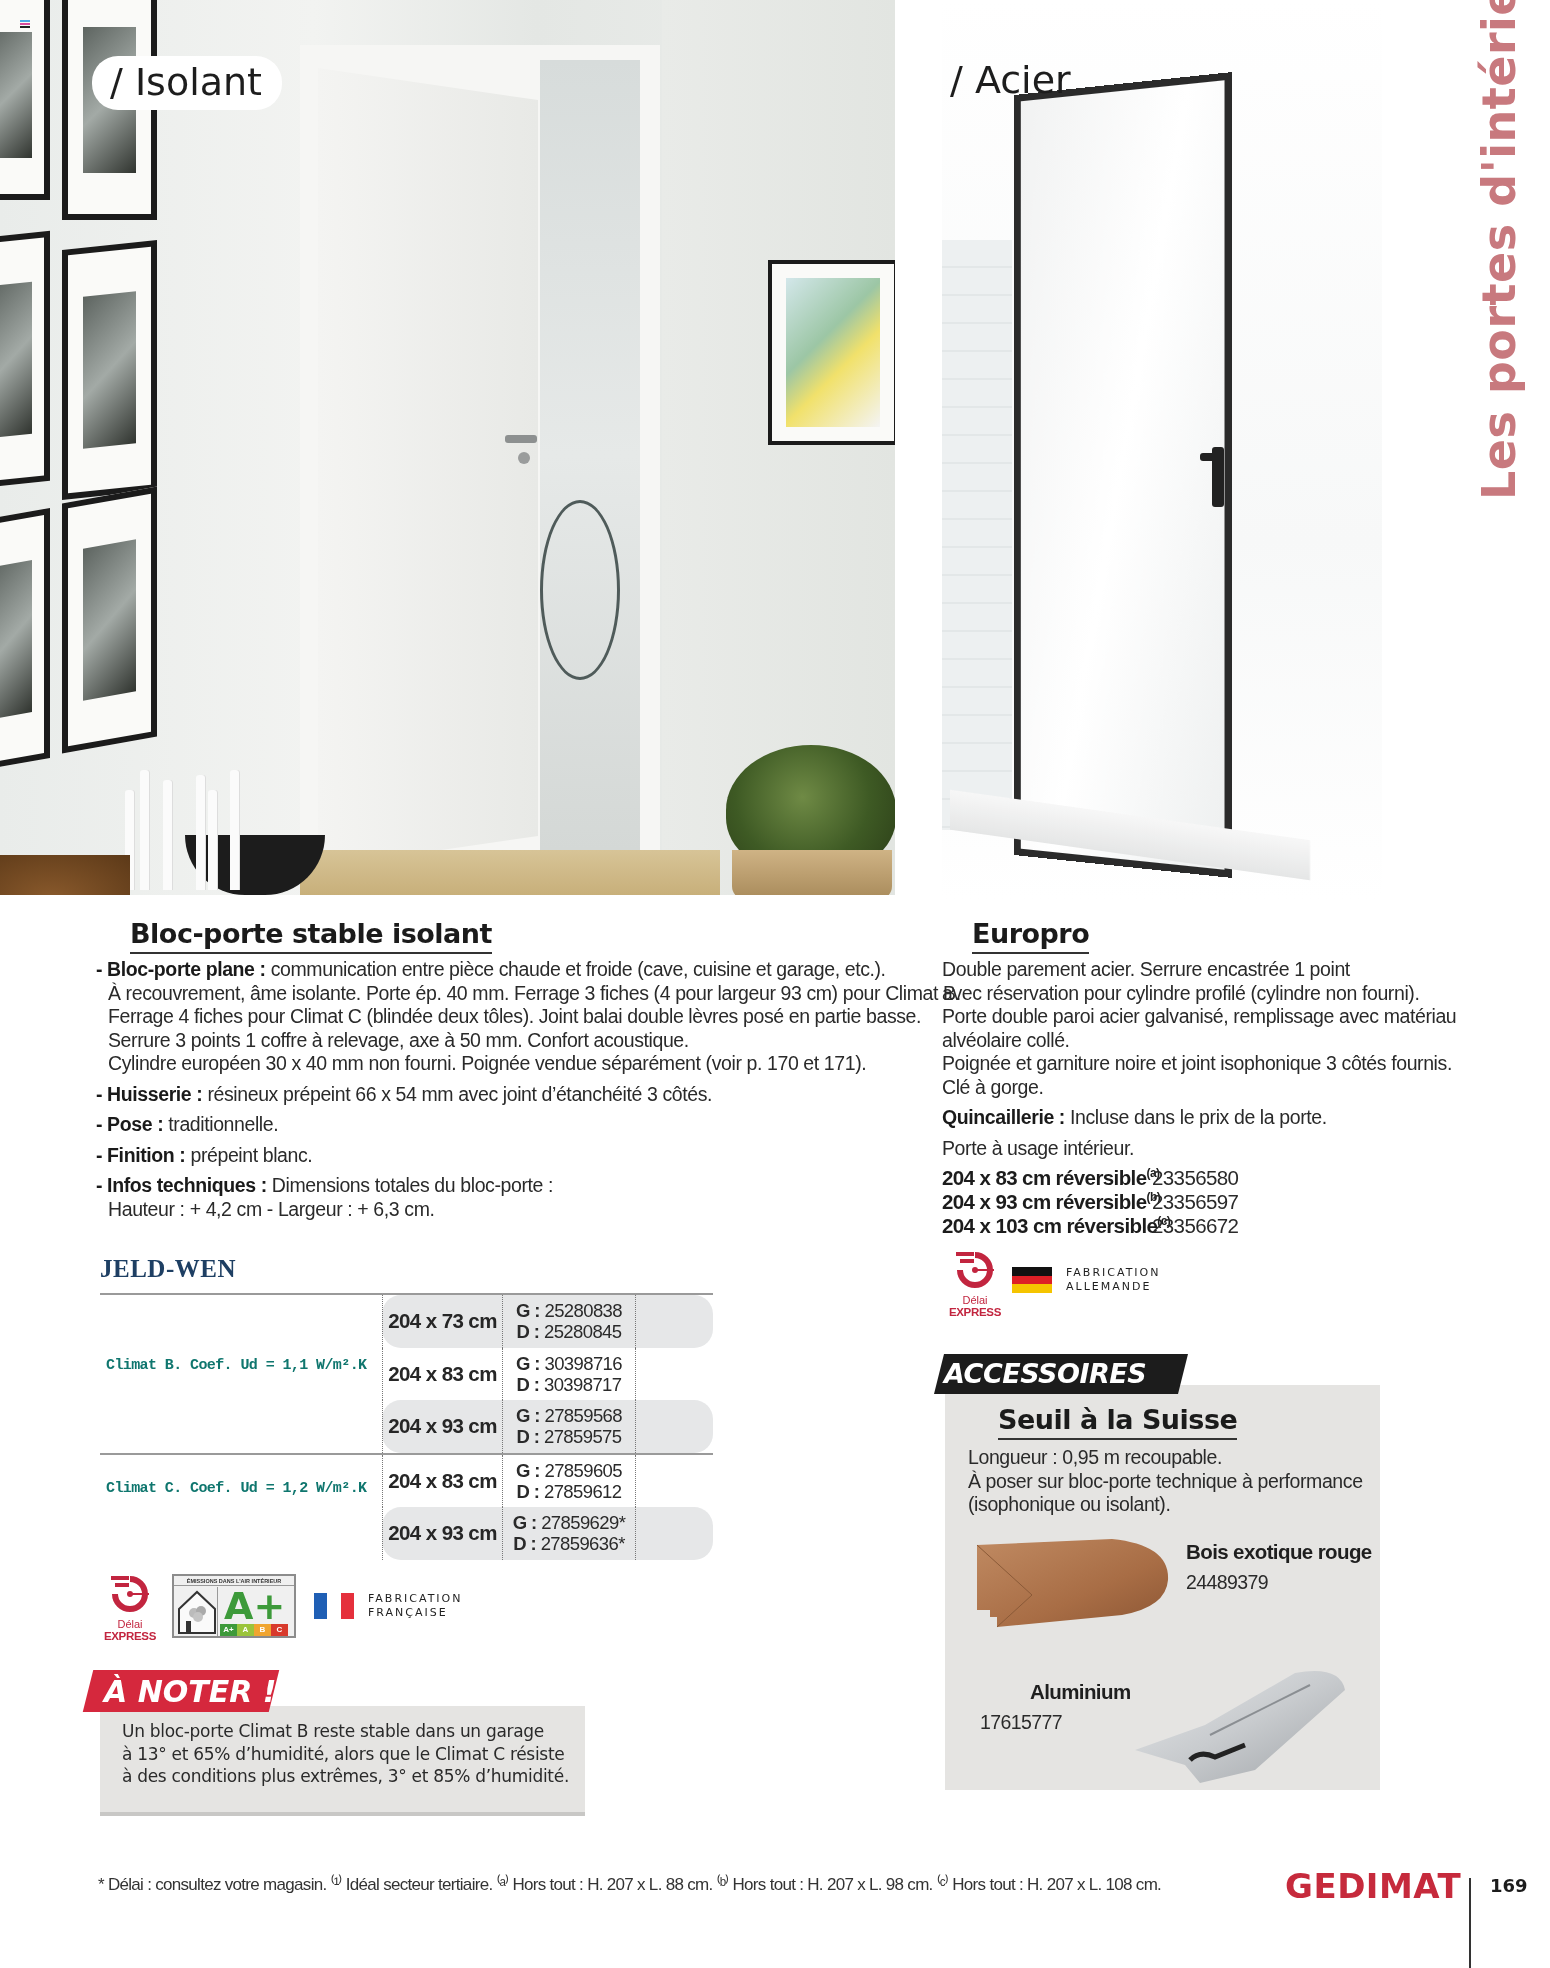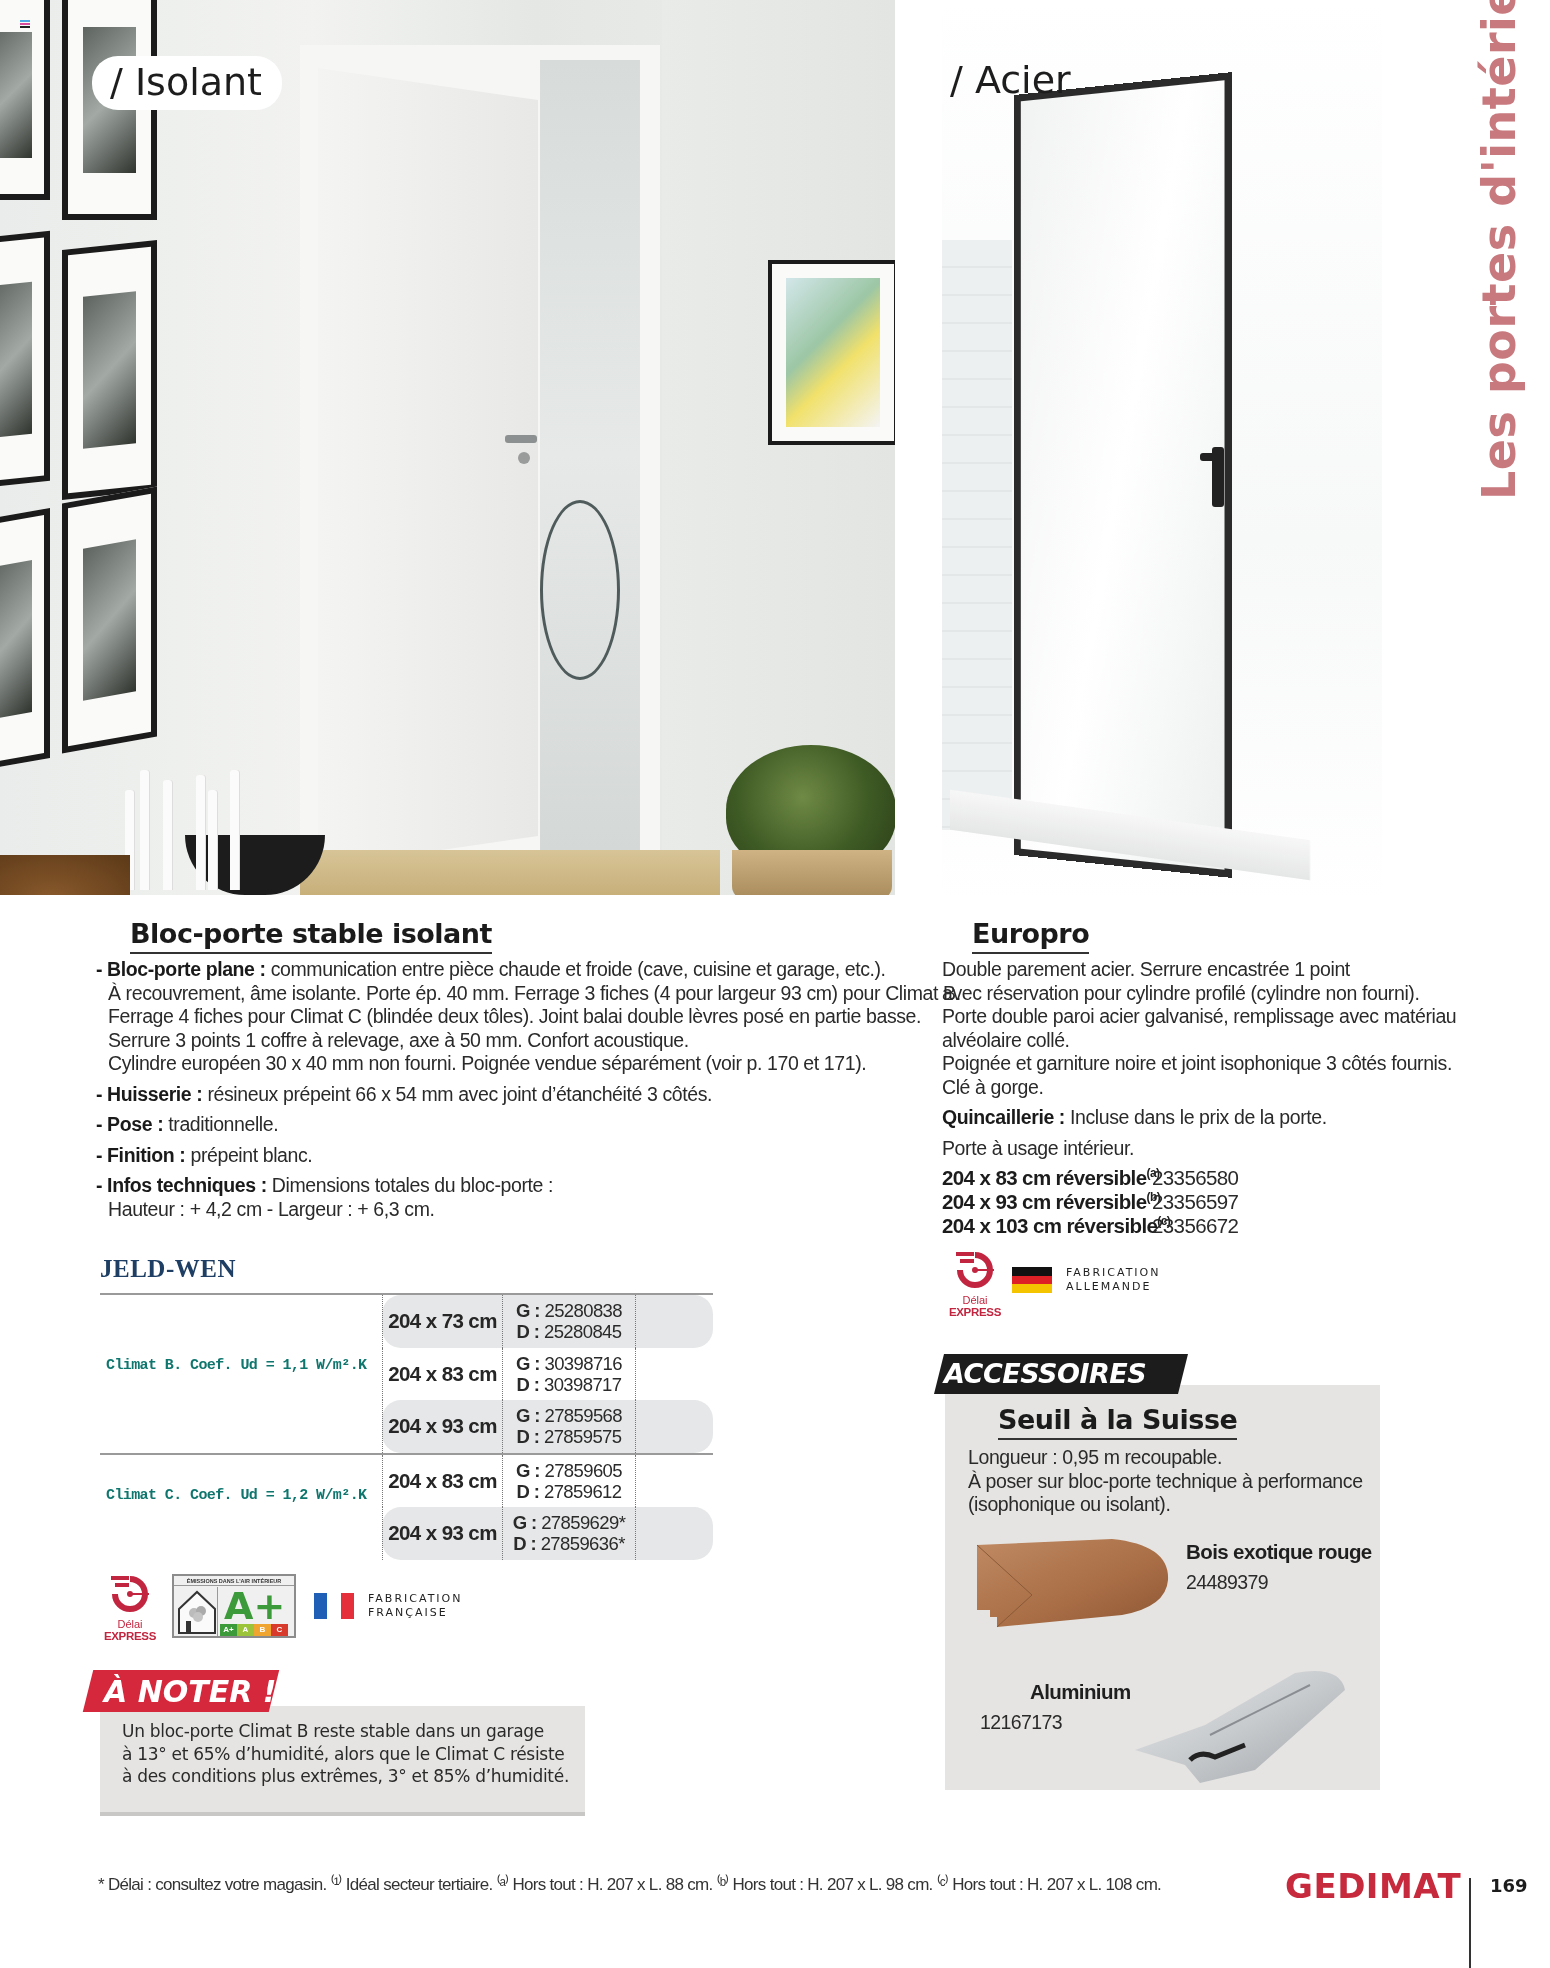--- a/index.html
+++ b/index.html
@@ -235,21 +235,21 @@
     <div class="row shaded">
       <div class="cell-size">204 x 93 cm</div>
       <div class="cell-ref">
         <div><b>G :</b> <span>27859568</span></div>
         <div><b>D :</b> <span>27859575</span></div>
       </div>
       <div class="cell-empty"></div>
     </div>
   </div>
   <div class="grp">
-    <div class="grp-label" style="top:32px;">Climat C. Coef. Ud = 1,2 W/m².K</div>
+    <div class="grp-label" style="top:25px;">Climat C. Coef. Ud = 1,2 W/m².K</div>
     <div class="row">
       <div class="cell-size">204 x 83 cm</div>
       <div class="cell-ref">
         <div><b>G :</b> <span>27859605</span></div>
         <div><b>D :</b> <span>27859612</span></div>
       </div>
       <div class="cell-empty"></div>
     </div>
     <div class="row shaded">
       <div class="cell-size">204 x 93 cm</div>
@@ -402,21 +402,21 @@
       <stop offset="0" stop-color="#e6e8ea"></stop>
         <stop offset="0.5" stop-color="#c8cbce"></stop>
         <stop offset="1" stop-color="#9fa3a7"></stop>
     </linearGradient>
   </defs>
   <path d="M0 85 L70 60 L160 8 Q205 0 210 25 L120 105 L65 118 L50 100 Z" fill="url(#alu)"></path>
   <path d="M55 95 Q65 85 80 92 L110 80" fill="none" stroke="#222" stroke-width="5"></path>
   <path d="M75 70 L175 20" stroke="#8a8e92" stroke-width="2"></path>
 </svg>
 <div class="acc-name" style="left:1030px; top:1680px;">Aluminium</div>
-<div class="acc-ref" style="left:980px; top:1711px;">12167173</div>
+<div class="acc-ref" style="left:980px; top:1711px;">17615777</div>
 
 <div id="footer-note" class="abs">* Délai : consultez votre magasin. ⁽¹⁾ Idéal secteur tertiaire. ⁽ᵃ⁾ Hors tout : H. 207 x L. 88 cm. ⁽ᵇ⁾ Hors tout : H. 207 x L. 98 cm. ⁽ᶜ⁾ Hors tout : H. 207 x L. 108 cm.</div>
 <div id="gedimat-logo" class="abs">GEDIMAT</div>
 <div id="page-divider" class="abs"></div>
 <div id="page-number" class="abs">169</div>
 
 <svg id="corner-mark" class="abs" viewBox="0 0 10 8">
   <rect x="0" y="0" width="10" height="2" fill="#4fa9e5"></rect>
   <rect x="0" y="3" width="10" height="2" fill="#d84b9d"></rect>
   <rect x="0" y="6" width="10" height="2" fill="#222"></rect>

